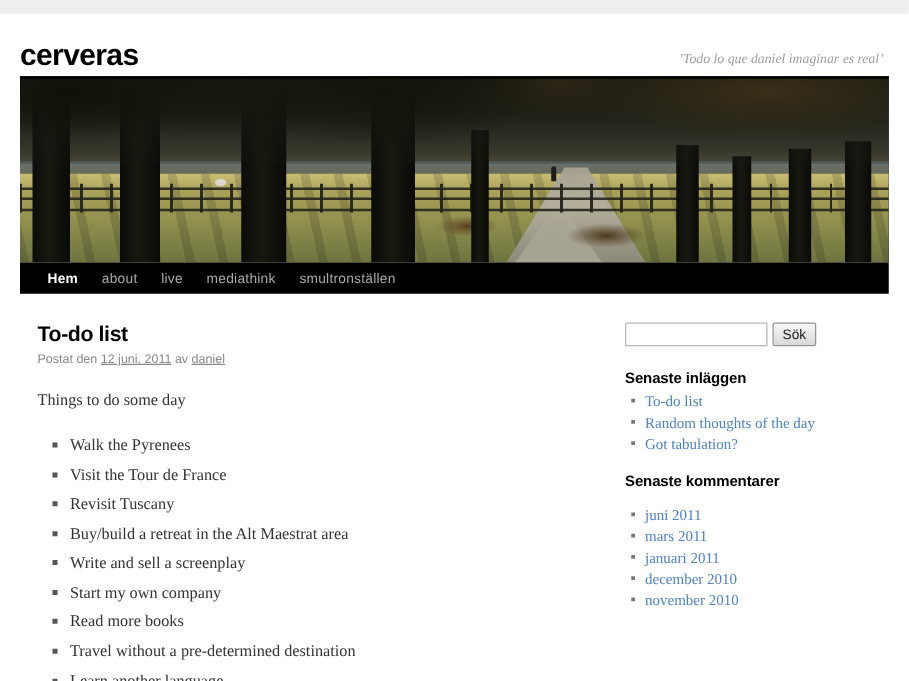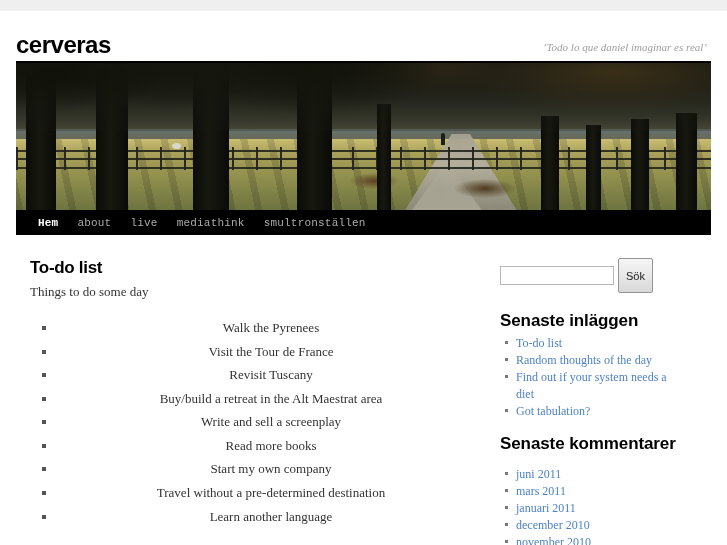--- a/index.html
+++ b/index.html
@@ -222,21 +222,20 @@
     display: flex;
     align-items: center;
     padding-left: 22px;
   }
   .nav a {
     color: #aaaaaa;
     text-decoration: none;
     font-size: 11px;
     margin-right: 19px;
     letter-spacing: 0.2px;
-    font-family: Liberation Mono, monospace;
   }
   .nav a.current {
     color: #ffffff;
     font-weight: bold;
   }
   
   .main {
     display: flex;
     padding: 0 16px;
     box-sizing: border-box;
@@ -273,21 +272,20 @@
   .entry-content p { margin: 0 0 17px 0; }
   .entry-content ul {
     margin: 0;
     padding-left: 26px;
     list-style: none;
   }
   .entry-content ul li {
     position: relative;
     margin-bottom: 6px;
     line-height: 1.35;
-    text-align: center;
   }
   .entry-content ul li:before {
     content: "";
     position: absolute;
     left: -14px;
     top: 7px;
     width: 4px;
     height: 4px;
     background: #555;
   }
@@ -315,27 +313,27 @@
   }
   .search-submit {
     margin-left: 4px;
     font-family: "Liberation Sans", sans-serif;
     font-size: 11px;
     color: #222;
     background: linear-gradient(180deg, #f6f6f6 0%, #d9d9d9 100%);
     border: 1px solid #949494;
     border-radius: 2px;
     padding: 1px 7px;
-    height: 35px;
+    height: 19px;
     cursor: pointer;
   }
   .widget { margin-bottom: 6px; }
   .widget-title {
     font-family: "Liberation Sans", sans-serif;
-    font-size: 17px;
+    font-size: 12px;
     font-weight: bold;
     color: #000;
     margin: 0 0 4px 0;
     letter-spacing: -0.1px;
   }
   .widget ul {
     margin: 0 0 14px 0;
     padding-left: 16px;
     list-style: none;
   }
@@ -408,50 +406,55 @@
     <a href="#">about</a>
     <a href="#">live</a>
     <a href="#">mediathink</a>
     <a href="#">smultronställen</a>
   </nav>
 
   <div class="main">
 
     <div class="content">
       <h2 class="entry-title">To-do list</h2>
+      <div class="entry-meta">
+        <span>Postat den</span>
+        <a href="#">12 juni, 2011</a>
+        <span>av</span>
+        <a href="#">daniel</a>
+      </div>
       <div class="entry-content">
         <p>Things to do some day</p>
         <ul>
           <li>Walk the Pyrenees</li>
           <li>Visit the Tour de France</li>
           <li>Revisit Tuscany</li>
           <li>Buy/build a retreat in the Alt Maestrat area</li>
           <li>Write and sell a screenplay</li>
+          <li>Start my own company</li>
           <li>Read more books</li>
-          <li>Start my own company</li>
           <li>Travel without a pre-determined destination</li>
           <li>Learn another language</li>
 
         </ul>
       </div>
     </div>
 
     <div class="sidebar">
 
       <div class="search-form">
         <input class="search-field" type="text" value="" placeholder="" style="">
         <button class="search-submit">Sök</button>
       </div>
 
       <div class="widget">
         <h3 class="widget-title">Senaste inläggen</h3>
         <ul>
           <li><a href="#">To-do list</a></li>
           <li><a href="#">Random thoughts of the day</a></li>
-          <li><a href="#">Find out if your system needs a diet</a></li>
           <li><a href="#">Got tabulation?</a></li>
         </ul>
       </div>
 
       <div class="widget comments">
         <h3 class="widget-title">Senaste kommentarer</h3>
         <ul></ul>
       </div>
 
       <div class="widget">

